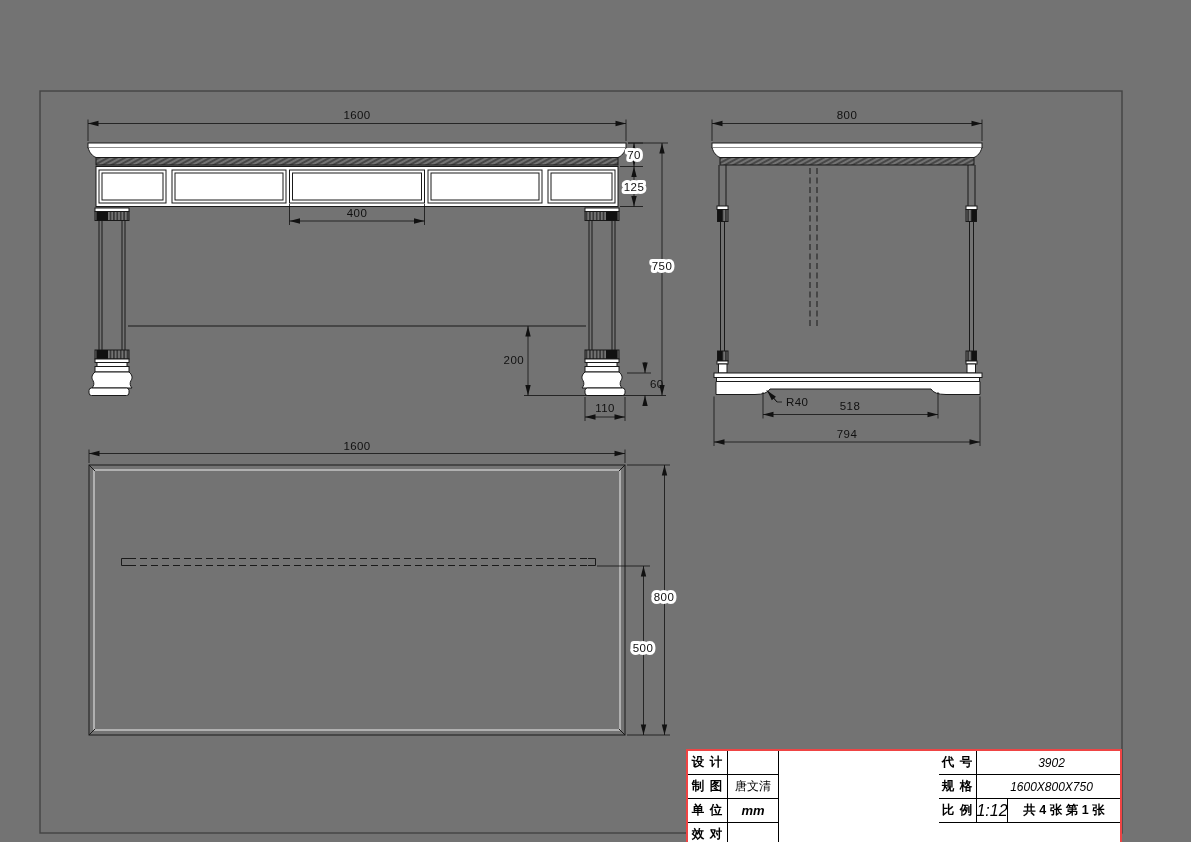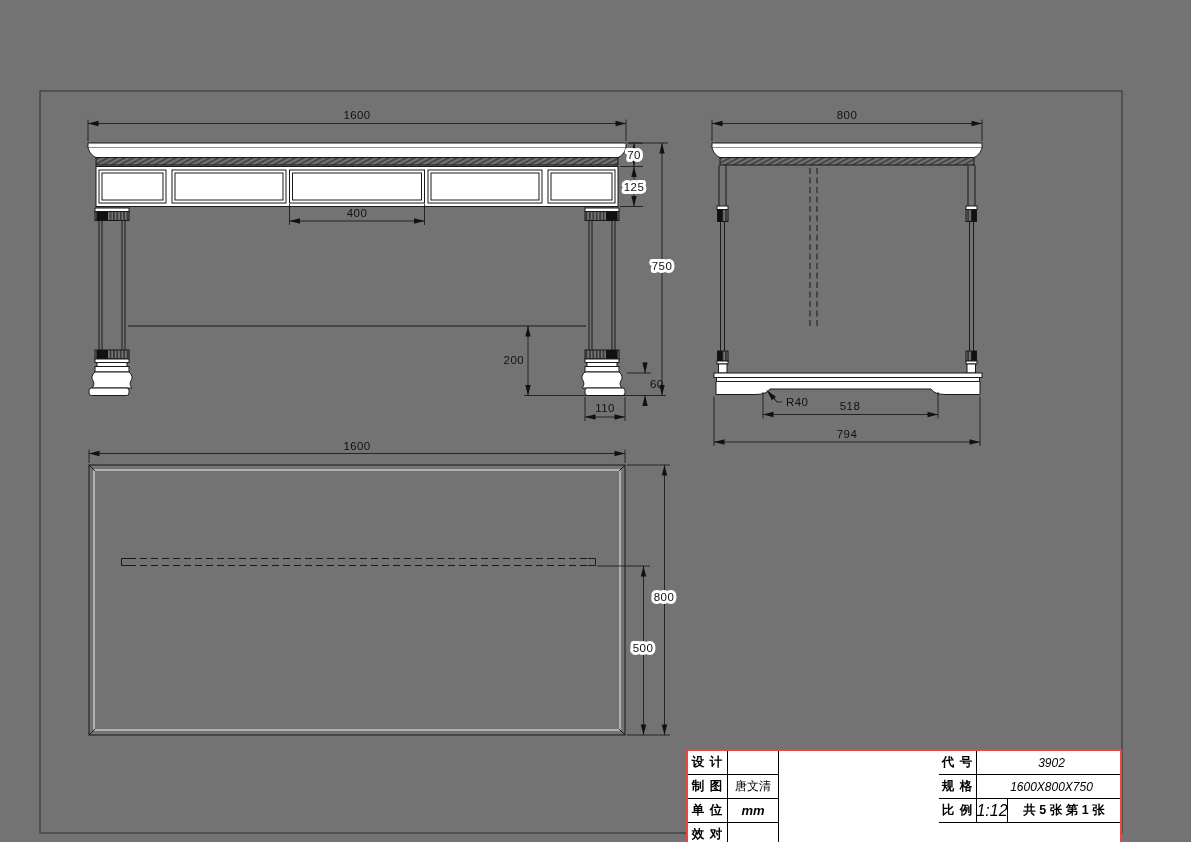--- a/index.html
+++ b/index.html
@@ -221,21 +221,21 @@
 
   <div class="c lbl" style="grid-row:2;grid-column:1">制 图</div>
   <div class="c hand" style="grid-row:2;grid-column:2">唐文清</div>
   <div class="c lbl" style="grid-row:2;grid-column:4">规 格</div>
   <div class="c cadval nr" style="grid-row:2;grid-column:5/7">1600X800X750</div>
 
   <div class="c lbl" style="grid-row:3;grid-column:1">单 位</div>
   <div class="c unit" style="grid-row:3;grid-column:2">mm</div>
   <div class="c lbl" style="grid-row:3;grid-column:4">比 例</div>
   <div class="c scaleval" style="grid-row:3;grid-column:5">1:12</div>
-  <div class="c sheetinfo nr" style="grid-row:3;grid-column:6">共 5 张 第 1 张</div>
+  <div class="c sheetinfo nr" style="grid-row:3;grid-column:6">共 4 张 第 1 张</div>
 
   <div class="c lbl" style="grid-row:4;grid-column:1">效 对</div>
   <div class="c hand" style="grid-row:4;grid-column:2"></div>
 
   <div class="c lbl nb" style="grid-row:5;grid-column:1">审 批</div>
   <div class="c hand nb" style="grid-row:5;grid-column:2"></div>
 </div>
 
 </div>
 

